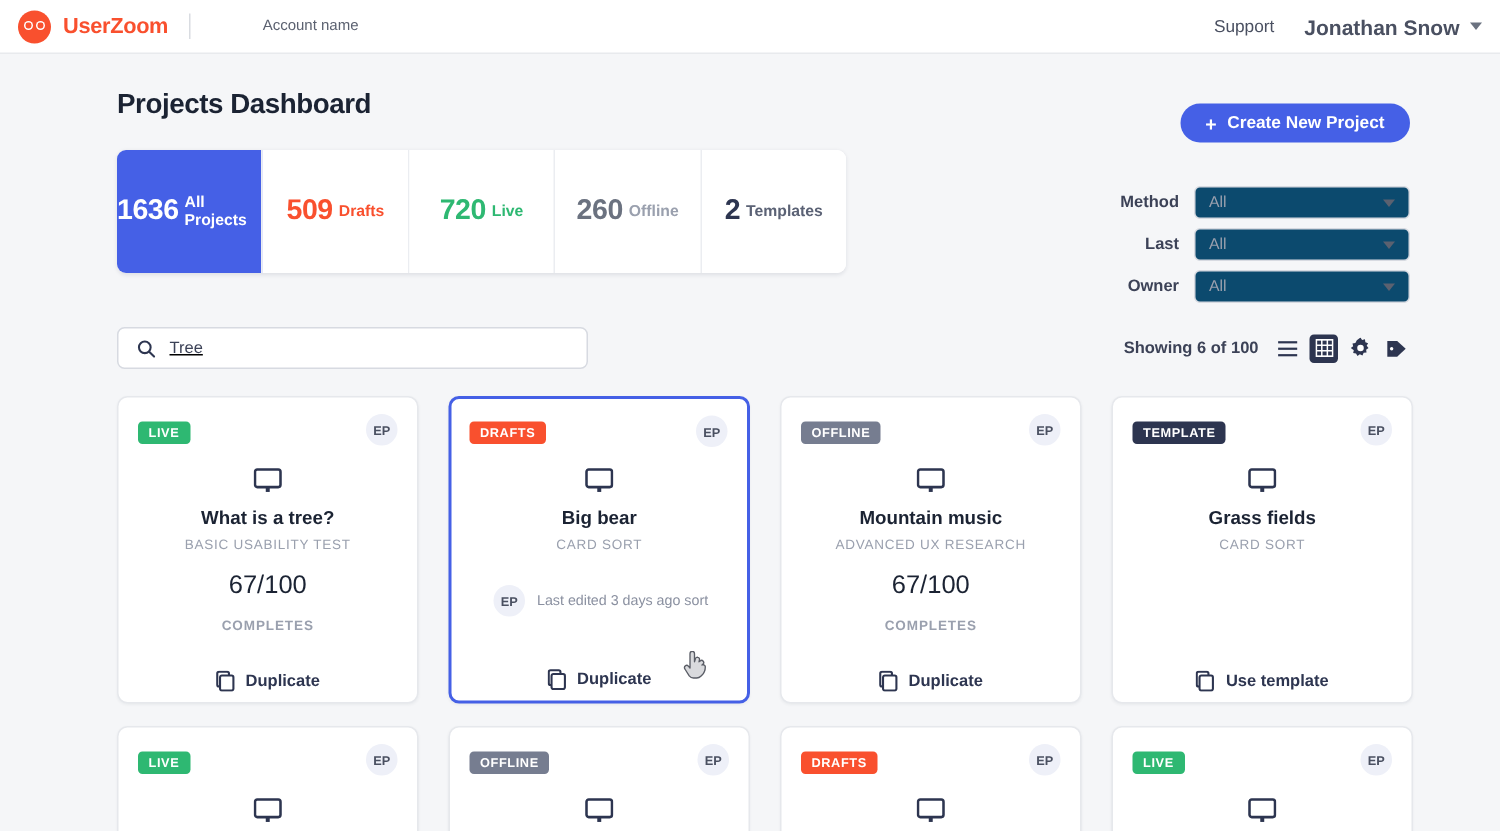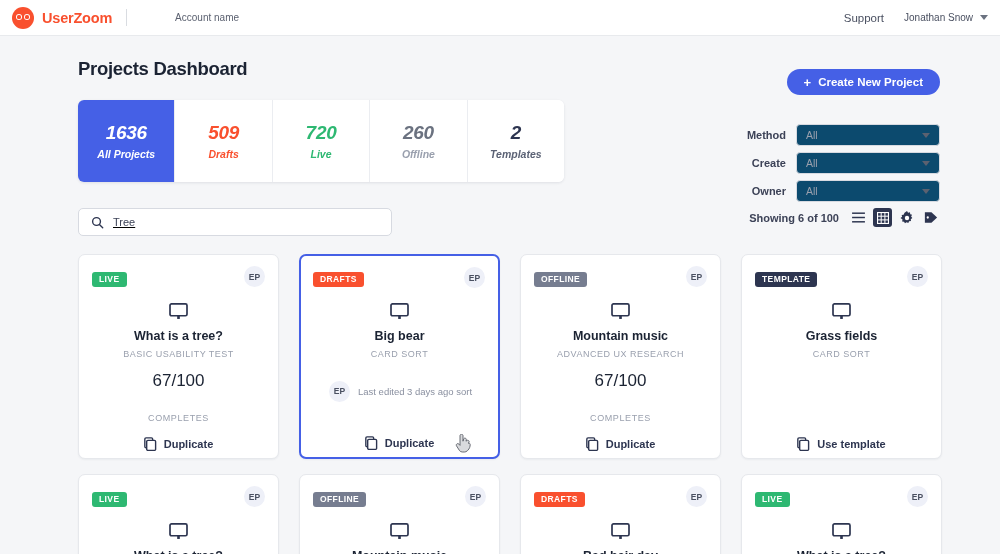--- a/index.html
+++ b/index.html
@@ -38,21 +38,21 @@
   .logo-eyes { display: flex; gap: 2px; margin-top: -1px; }
   .logo-text {
     color: #f9502e; font-size: 14.5px; font-weight: bold; letter-spacing: -0.2px;
   }
   .divider-v {
     width: 1px; height: 17px; background: #d9dce1; margin: 0 14px;
   }
   .account-name { color: #5b6170; font-size: 10px; margin-left: 34px; }
   .topbar-right { margin-left: auto; display: flex; align-items: center; gap: 20px; }
   .nav-link { color: #4a5061; font-size: 11.5px; }
-  .user-menu { display: flex; align-items: center; gap: 7px; color: #4a5061; font-size: 10px; }
+  .user-menu { display: flex; align-items: center; gap: 7px; color: #4a5061; font-size: 14px; font-weight: bold; }
   .caret {
     width: 0; height: 0;
     border-left: 4px solid transparent; border-right: 4px solid transparent;
     border-top: 5px solid #6b7280;
   }
 
   
   .page { padding: 22px 60px 0 78px; position: relative; }
   .page-head { display: flex; align-items: flex-start; }
   .page-title { font-size: 18.5px; font-weight: bold; color: #1b2333; letter-spacing: -0.3px; }
@@ -72,26 +72,25 @@
   
   .stats {
     display: flex; margin-top: 20px;
     border-radius: 6px; overflow: hidden;
     width: 486px;
     box-shadow: 0 1px 3px rgba(20,30,60,.10);
     background: #fff;
   }
   .stat {
     flex: 1 1 0; height: 82px;
-    display: flex; flex-direction: column;
+    display: flex; flex-direction: row;
     align-items: center; justify-content: center; gap: 4px;
     background: #ffffff;
     border-right: 1px solid #ebedf1;
     cursor: pointer;
-    font-style: italic;
   }
   .stat:last-child { border-right: none; }
   .stat.active { background: #4560e6; }
   .stat-num { font-size: 19px; font-weight: bold; color: #3c4257; letter-spacing: -0.3px; }
   .stat-lbl { font-size: 10.5px; font-weight: bold; color: #8a90a0; }
   .stat.active .stat-num, .stat.active .stat-lbl { color: #ffffff; }
   .stat.drafts .stat-num, .stat.drafts .stat-lbl { color: #f9502e; }
   .stat.live .stat-num, .stat.live .stat-lbl { color: #2eb872; }
   .stat.offline .stat-num { color: #6b7280; }
   .stat.offline .stat-lbl { color: #9aa0ae; }
@@ -110,21 +109,21 @@
     position: relative;
   }
   .select .sel-caret {
     position: absolute; right: 9px;
     width: 0; height: 0;
     border-left: 4px solid transparent; border-right: 4px solid transparent;
     border-top: 5px solid #5b6170;
   }
 
   
-  .search-row { display: flex; align-items: flex-start; margin-top: 26px; position: relative; text-decoration: underline; }
+  .search-row { display: flex; align-items: center; margin-top: 36px; position: relative; text-decoration: underline; }
   .search-box {
     width: 314px; height: 28px;
     background: #fff; border: 1px solid #d7dae1; border-radius: 5px;
     display: flex; align-items: center; gap: 9px; padding: 0 12px;
   }
   .search-val { font-size: 11px; color: #3c4257; }
   .view-tools {
     position: absolute; right: 0; display: flex; align-items: center; gap: 10px;
   }
   .showing { font-size: 11px; font-weight: bold; color: #3c4257; }
@@ -177,21 +176,21 @@
     display: flex; align-items: center; justify-content: center;
   }
   .card-body { text-align: center; margin-top: 16px; }
   .monitor { margin: 0 auto 9px; display: block; }
   .card-title { font-size: 12.5px; font-weight: bold; color: #1b2333; }
   .card-method {
     font-size: 9px; color: #9aa0ae; letter-spacing: 0.5px;
     margin-top: 6px; text-transform: uppercase;
   }
   .card-score { font-size: 17px; font-weight: normal; color: #1b2333; margin-top: 12px; }
-  .card-completes { font-size: 9px; color: #9aa0ae; letter-spacing: 0.6px; margin-top: 22px; }
+  .card-completes { font-size: 9px; color: #9aa0ae; letter-spacing: 0.6px; margin-top: 12px; font-weight: bold; }
   .edited-row {
     display: flex; align-items: center; gap: 8px;
     margin-top: 22px; padding-left: 16px;
   }
   .edited-avatar {
     width: 21px; height: 21px; border-radius: 50%;
     background: #eef0f8; color: #4a5061;
     font-size: 8.5px; font-weight: bold;
     display: flex; align-items: center; justify-content: center; flex: none;
   }
@@ -270,21 +269,21 @@
 
   <div class="filters">
     <div class="filter-row">
       <span class="filter-label">Method</span>
       <div class="select">
         <span>All</span>
         <span class="sel-caret"></span>
       </div>
     </div>
     <div class="filter-row">
-      <span class="filter-label">Create</span>
+      <span class="filter-label">Last</span>
       <div class="select">
         <span>All</span>
         <span class="sel-caret"></span>
       </div>
     </div>
     <div class="filter-row">
       <span class="filter-label">Owner</span>
       <div class="select">
         <span>All</span>
         <span class="sel-caret"></span>

